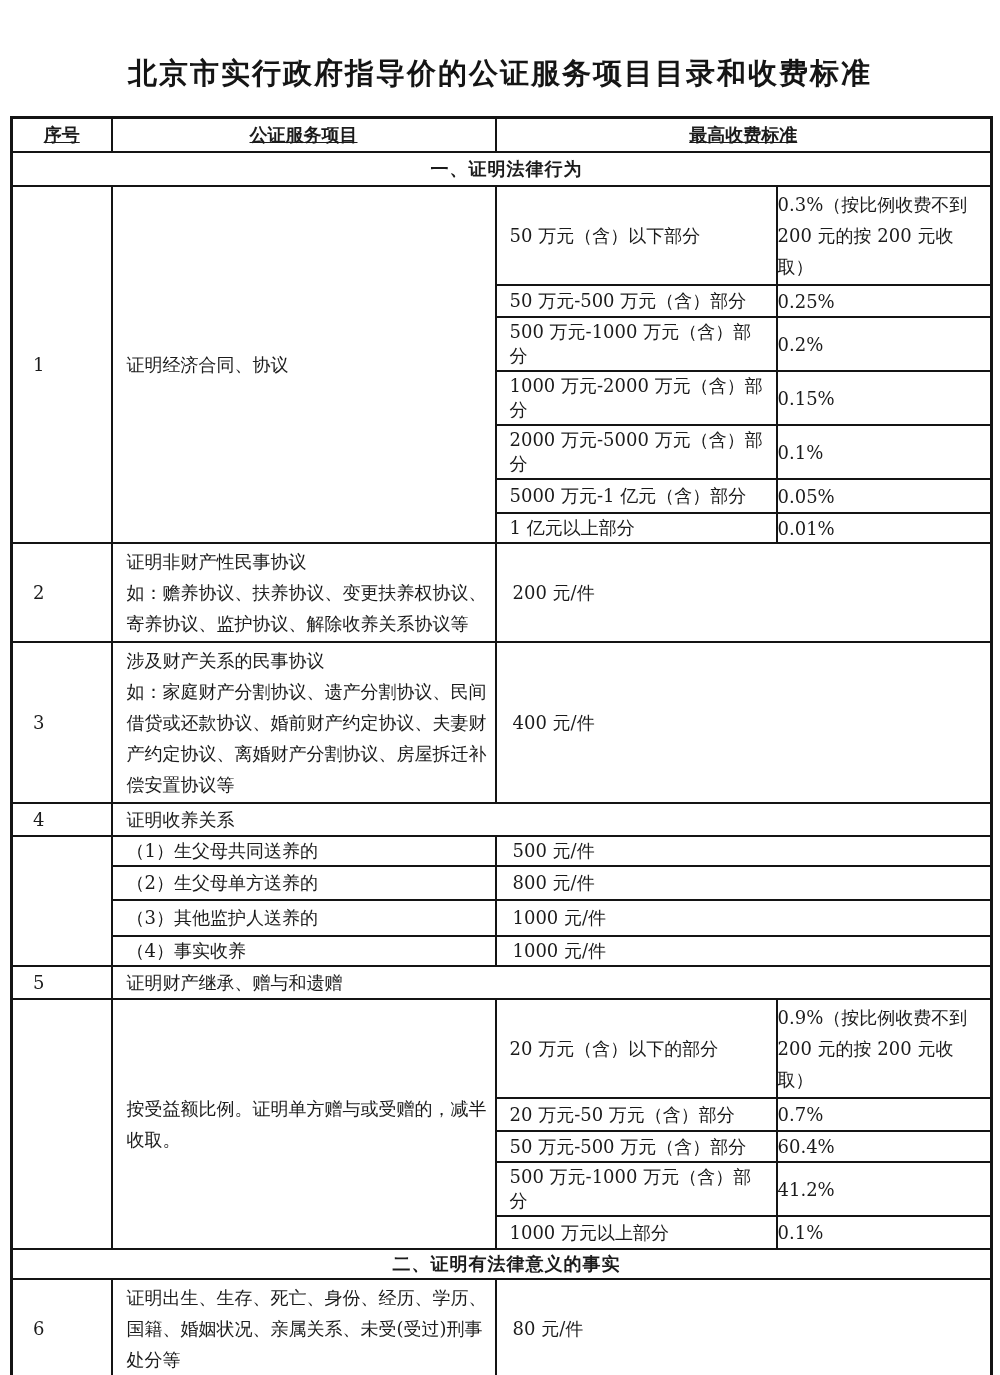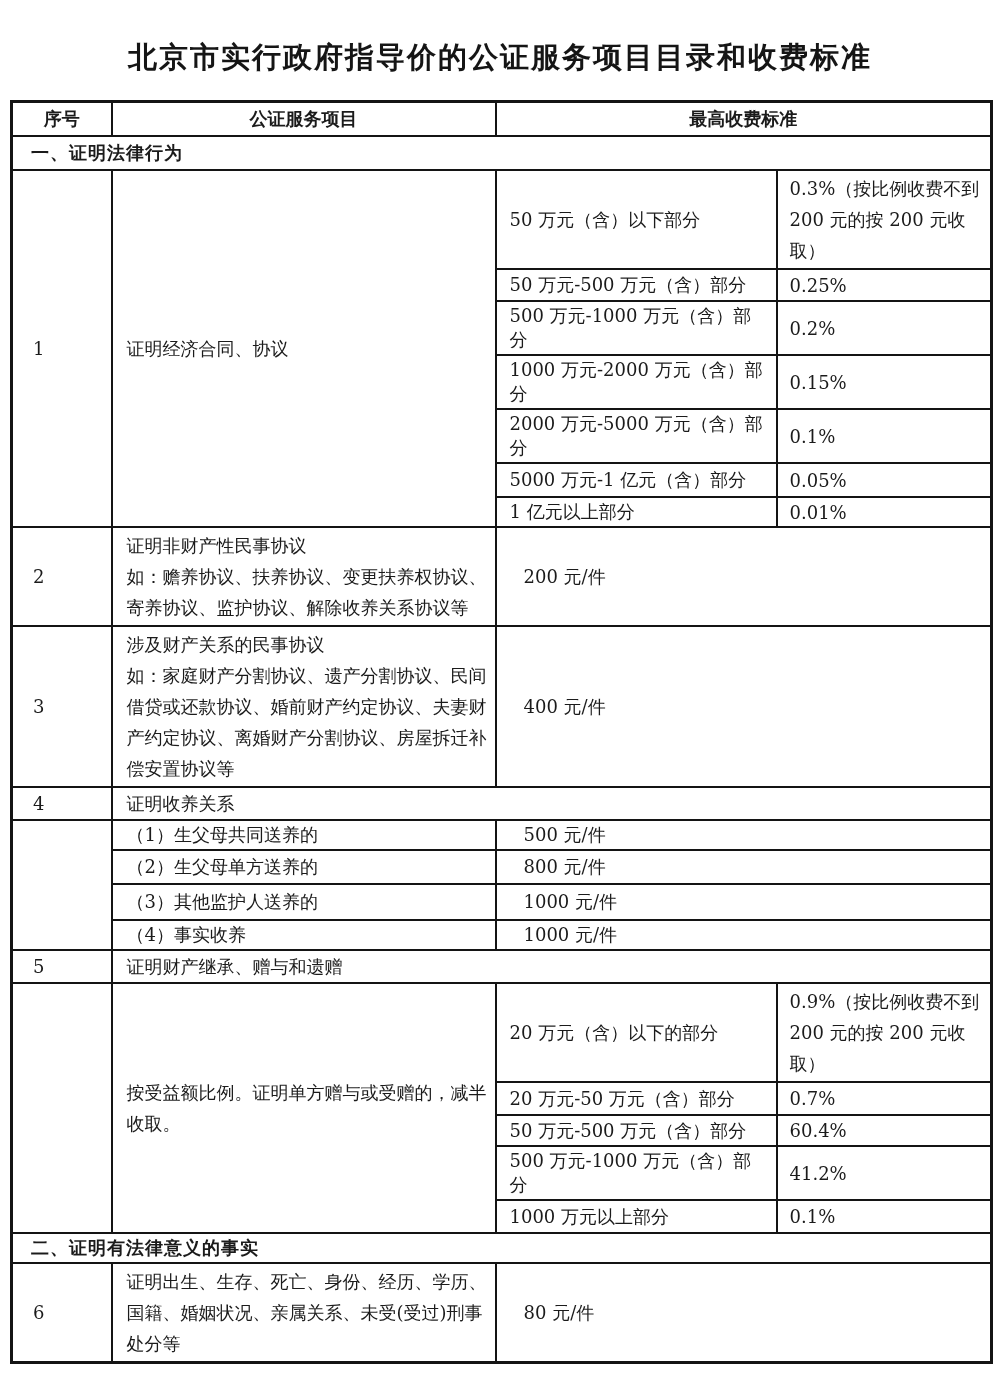--- a/index.html
+++ b/index.html
@@ -10,21 +10,21 @@
     color: #1b1b1b;
   }
   .page {
     position: relative;
     width: 1000px;
     height: 1375px;
     background: #ffffff;
     overflow: hidden;
   }
   .doc-title {
-    margin: 0;
+    margin: 16px;
     padding-top: 38px;
     text-align: center;
     font-size: 29px;
     font-weight: 700;
     letter-spacing: 2px;
     color: #151515;
   }
   table.fee-table {
     border-collapse: collapse;
     table-layout: fixed;
@@ -40,43 +40,45 @@
     border: 2px solid #141414;
     font-size: 18px;
     vertical-align: middle;
     padding: 2px 8px;
     overflow: hidden;
   }
   .fee-table th {
     font-weight: 700;
     text-align: center;
     padding: 4px 2px;
+    text-decoration: underline;
   }
   td.section-cell {
     font-weight: 700;
     padding-left: 18px;
     letter-spacing: 1px;
+    text-align: center;
   }
   td.no-cell {
     text-align: left;
     padding-left: 20px;
   }
   td.item-cell {
     padding-left: 14px;
     padding-right: 4px;
   }
   td.tier-cell {
     padding-left: 13px;
   }
   td.rate-cell {
-    padding-left: 12px;
+    padding-left: 0;
     padding-right: 8px;
   }
   td.fee-cell {
-    padding-left: 27px;
+    padding-left: 16px;
   }
   .wrap {
     line-height: 31px;
   }
 </style>
 </head>
 <body>
 
 <div class="page">
 

